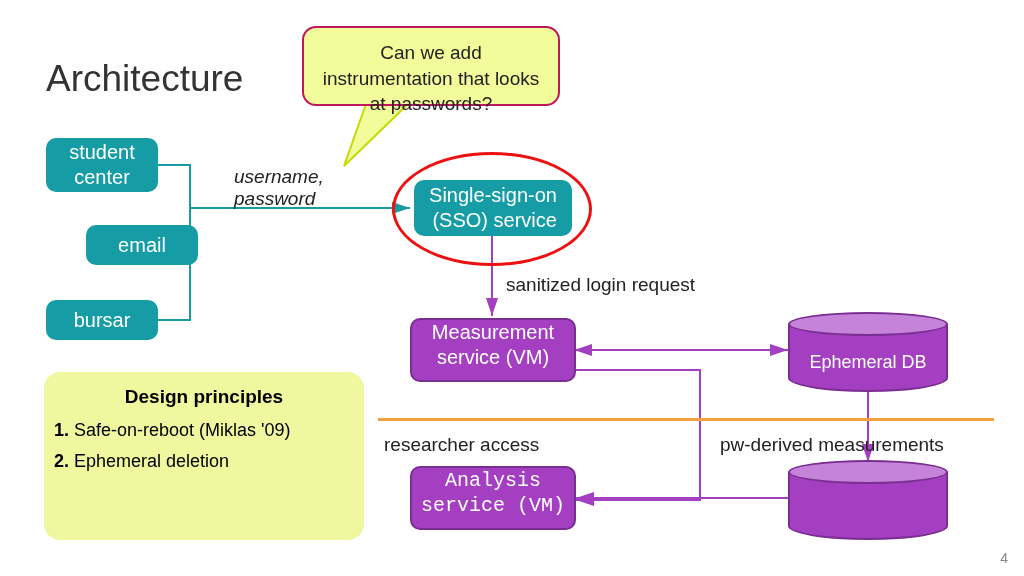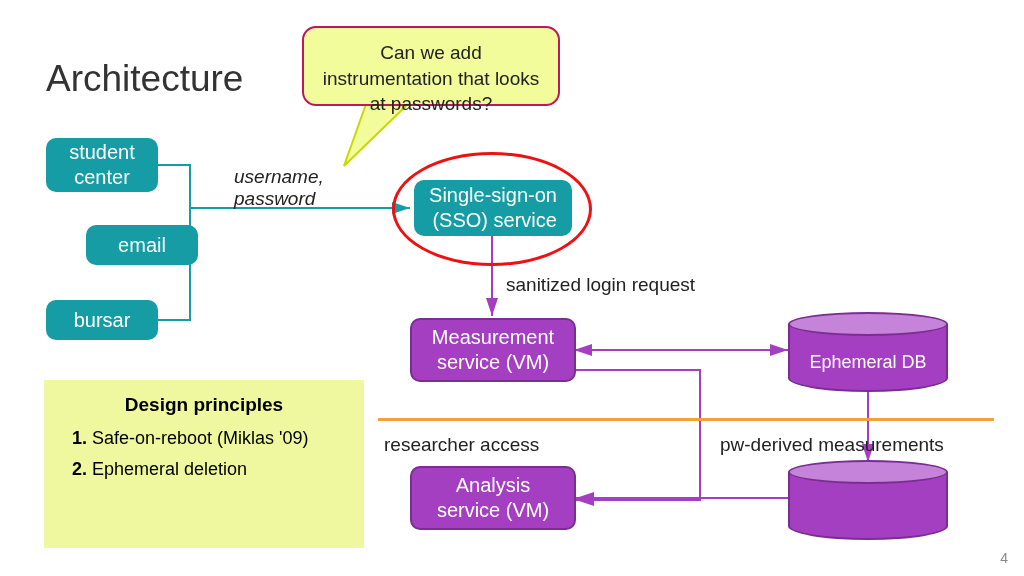--- a/index.html
+++ b/index.html
@@ -48,21 +48,20 @@
   }
   .node-purple {
     position: absolute;
     background: #a33fc0;
     color: #fff;
     border-radius: 10px;
     border: 2px solid #7a2e91;
     font-size: 20px;
     text-align: center;
     display: flex;
-    align-items: center;
     justify-content: center;
     line-height: 1.25;
   }
   .db {
     position: absolute;
     width: 160px;
     height: 80px;
   }
   .db-body {
     position: absolute;
@@ -87,25 +86,26 @@
     position: absolute;
     width: 100%;
     text-align: center;
     top: 40px;
     color: #fff;
     font-size: 18px;
   }
   .principles {
     position: absolute;
     left: 44px;
-    top: 380px;
+    top: 372px;
     width: 320px;
     height: 168px;
     background: #eff89e;
-    padding: 14px 28px;
+    padding: 14px 10px;
+    border-radius: 16px;
   }
   .principles-title {
     font-weight: bold;
     font-size: 19px;
     text-align: center;
     margin-bottom: 12px;
   }
   .principles-item {
     font-size: 18px;
     margin-bottom: 10px;
@@ -217,21 +217,21 @@
   <div class="db-body"></div>
   <div class="db-top"></div>
   <div class="db-label">Ephemeral DB</div>
 </div>
 
 <div class="divider"></div>
 
 <div class="label" style="left:384px; top:434px;">researcher access</div>
 <div class="label" style="left:720px; top:434px;">pw-derived measurements</div>
 
-<div class="node-purple" style="left:410px; top:466px; width:166px; height:64px;">
+<div class="node-purple" style="left:410px; top:466px; width:166px; height:64px;font-family:Liberation Mono, monospace;">
   <div>
     <div>Analysis</div>
     <div>service (VM)</div>
   </div>
 </div>
 
 <div class="db" style="left:788px; top:460px;">
   <div class="db-body"></div>
   <div class="db-top"></div>
 </div>

